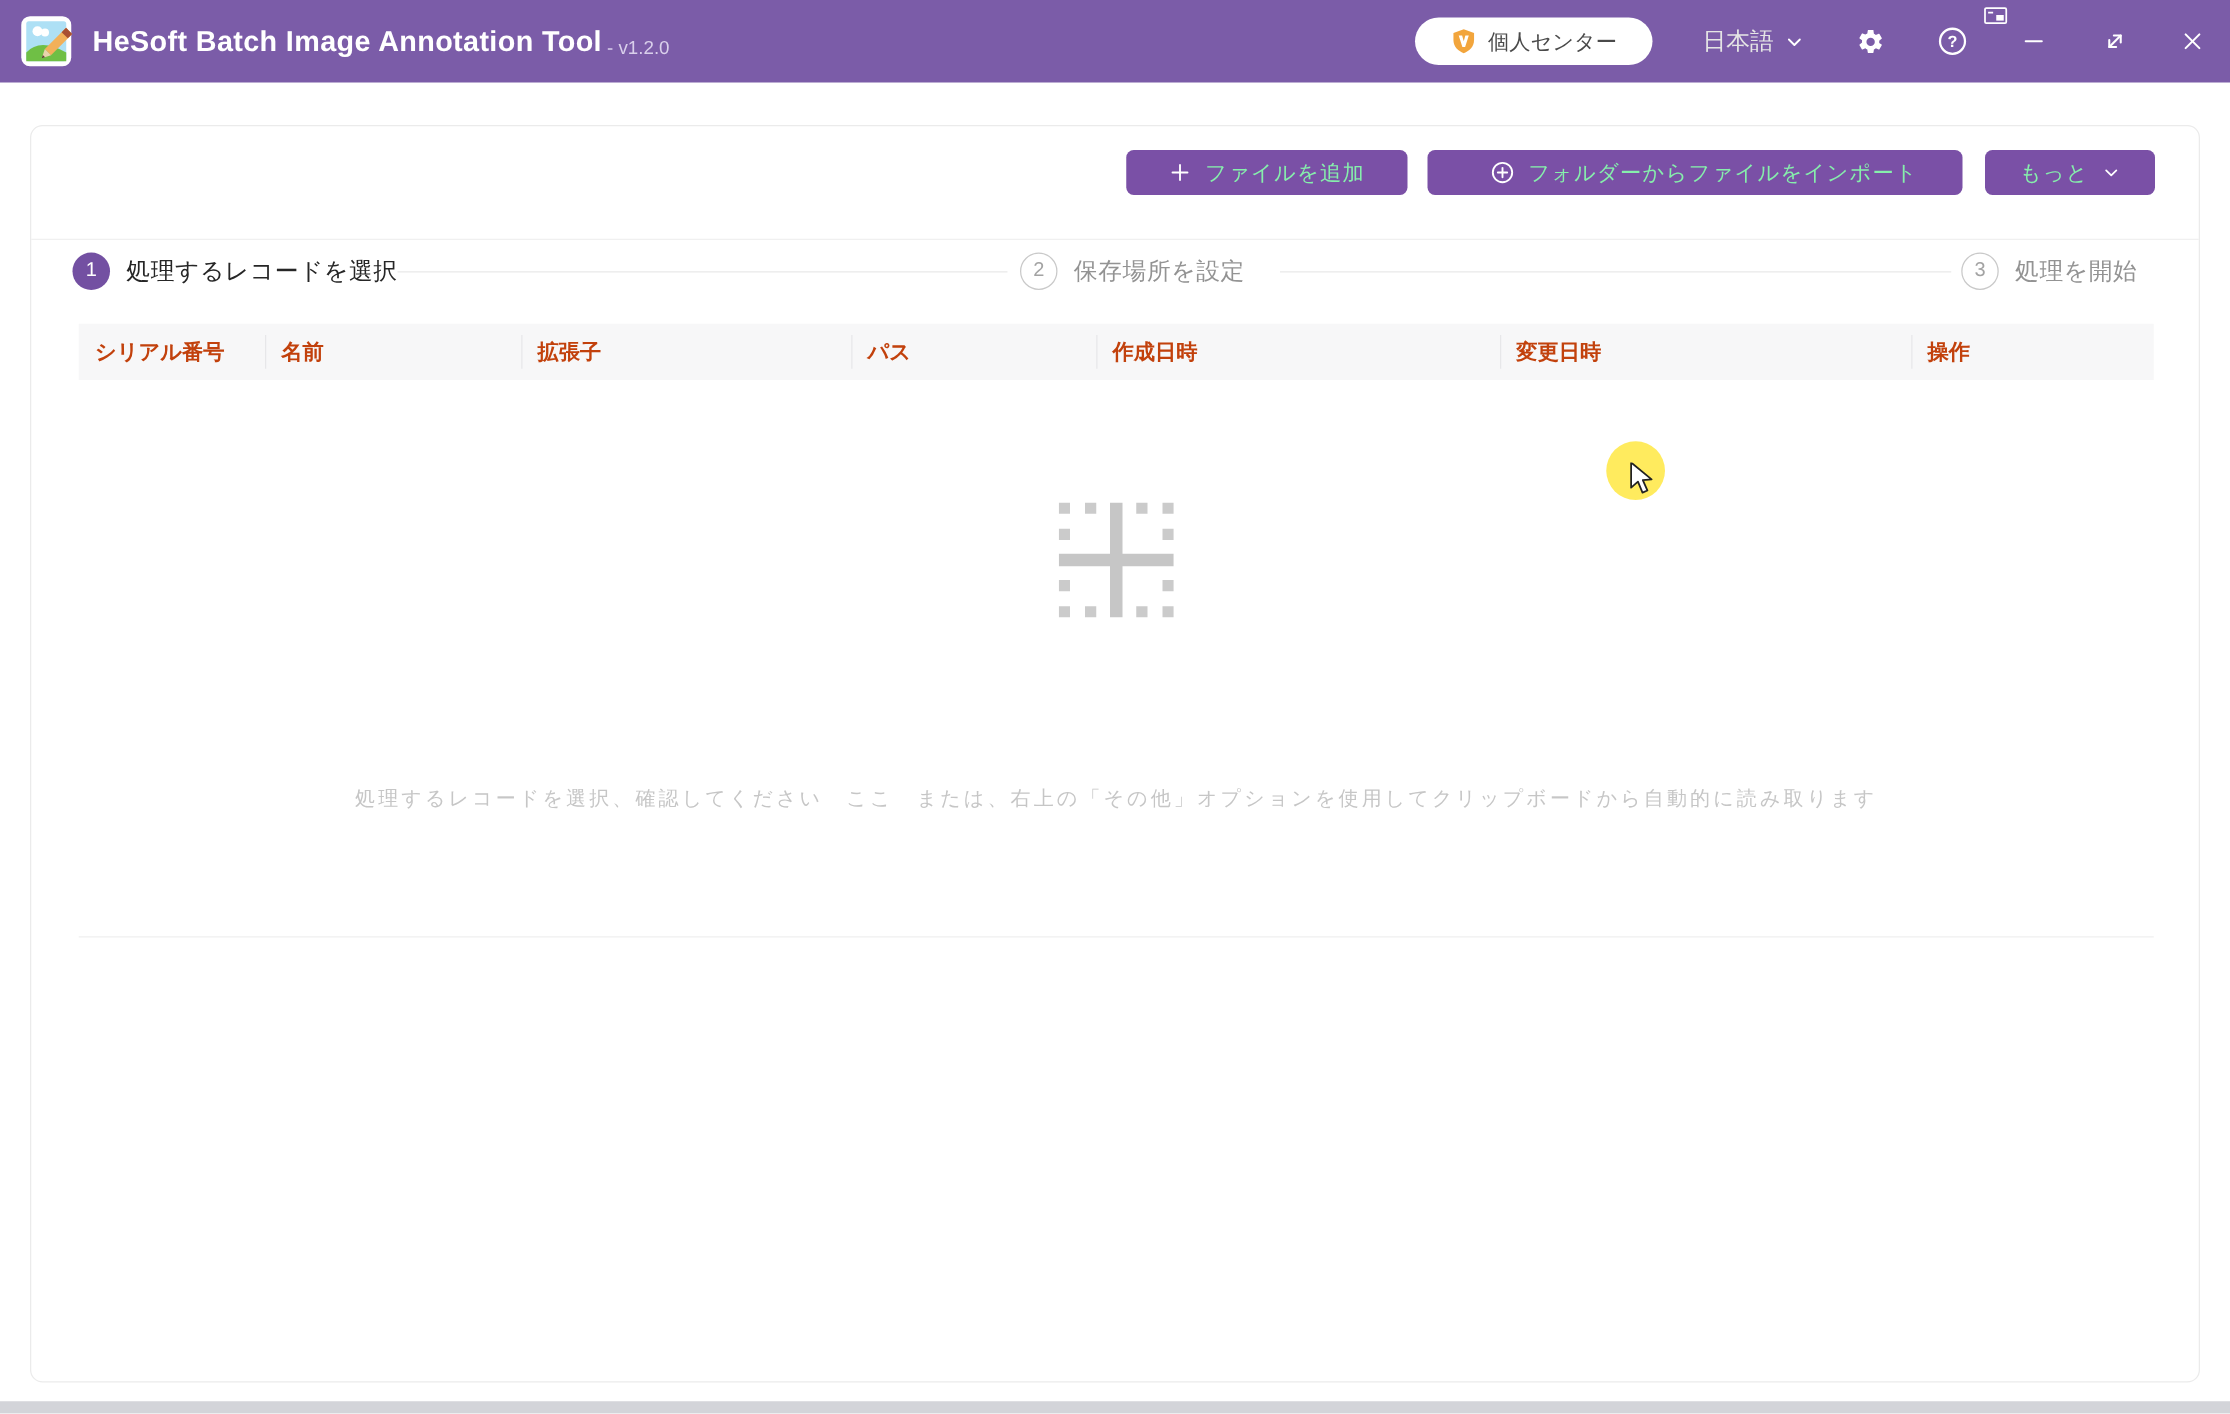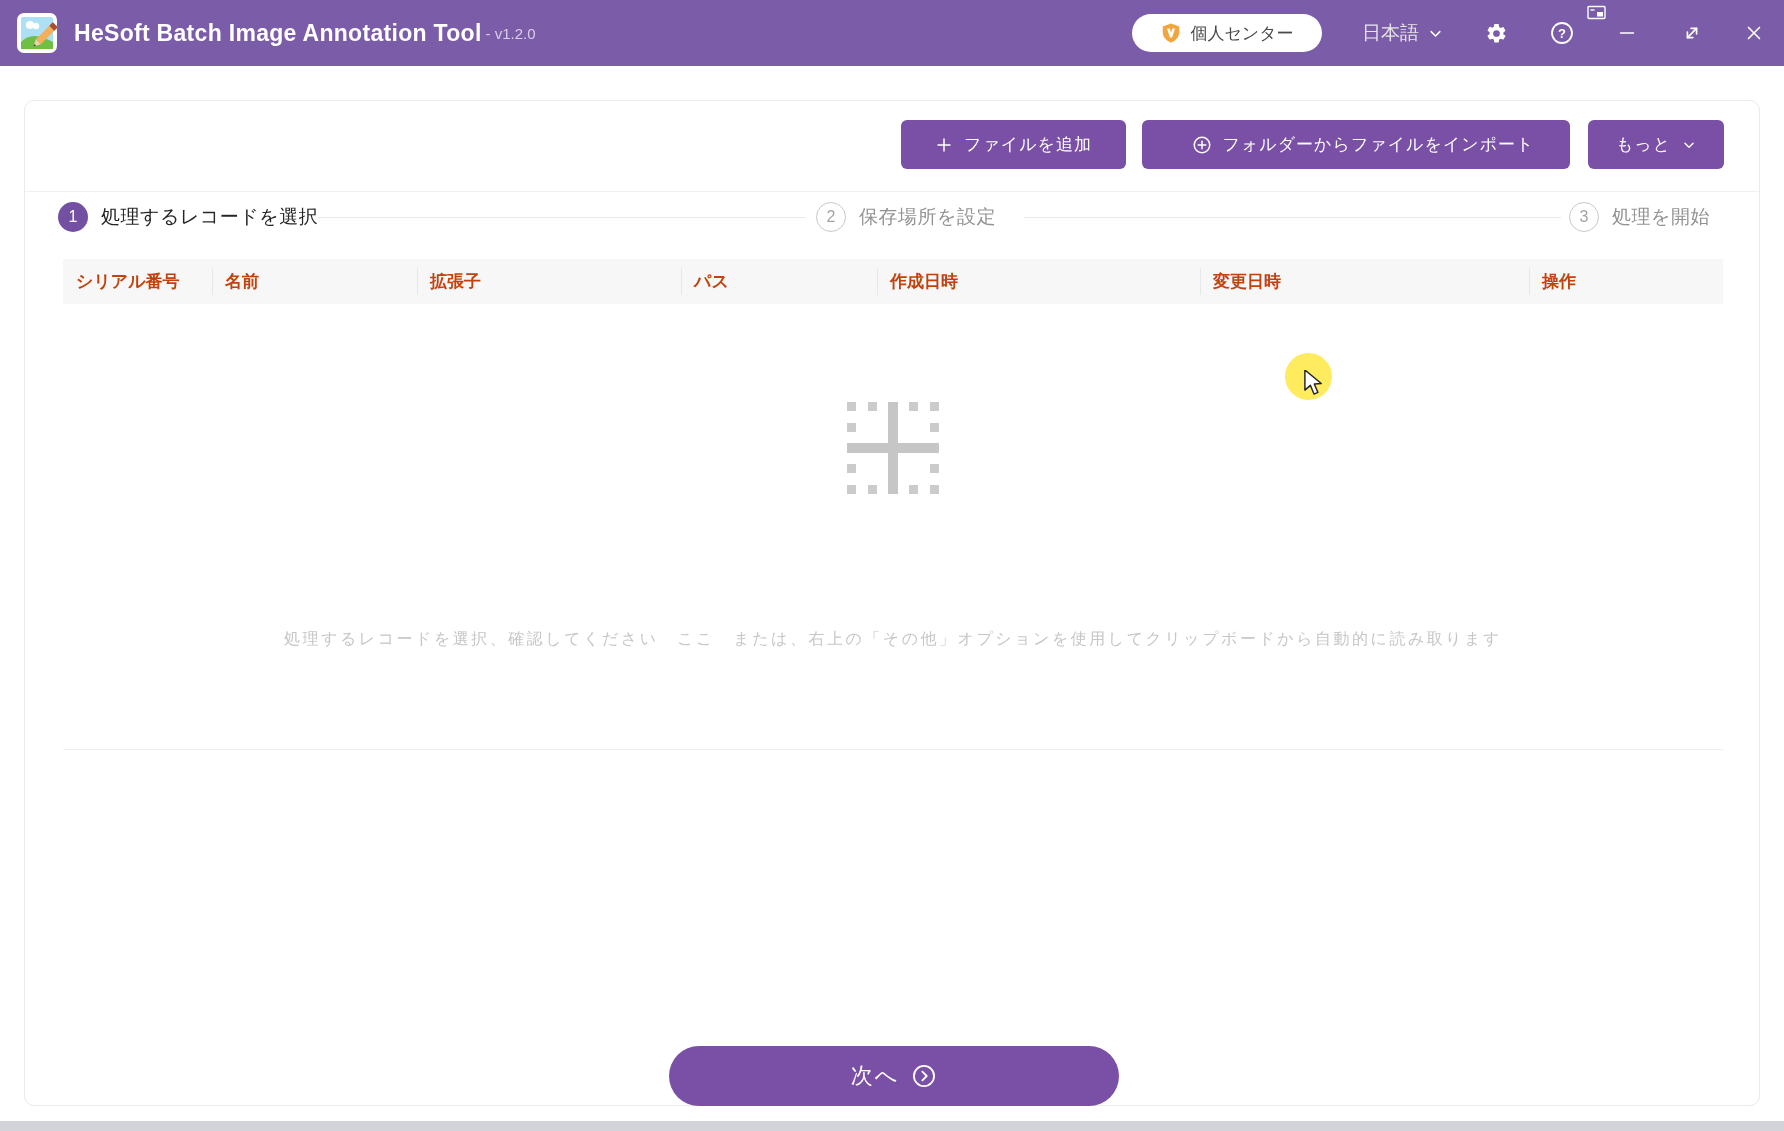--- a/index.html
+++ b/index.html
@@ -28,21 +28,21 @@
   .tb-min    { left:1612px; }
   .tb-resize { left:1677px; }
   .tb-close  { left:1739px; }
   .tb-pip    { position:absolute; left:1586px; top:4px; width:22px; height:18px; display:flex;
                align-items:center; justify-content:center; }
 
   
   .card { position:absolute; left:24px; top:100px; width:1736px; height:1006px; background:#ffffff;
           border:1px solid #ebebeb; border-radius:10px; }
 
-  .btn { position:absolute; top:19px; height:49px; background:#7a50a6; color:#ffffff; border:none;
+  .btn { position:absolute; top:19px; height:36px; background:#7a50a6; color:#86efac; border:none;
          border-radius:6px; display:flex; align-items:center; justify-content:center; gap:11px;
          font-size:17px; font-family:inherit; cursor:pointer; letter-spacing:1px; }
   .btn-add    { left:876px;  width:225px; }
   .btn-import { left:1117px; width:428px;padding-left:14px; }
   .btn-more   { left:1563px; width:136px; }
 
   .toolbar-divider { position:absolute; left:0; top:90px; width:100%; height:1px; background:#f0f0f0; }
 
   
   .step { position:absolute; top:101px; height:30px; display:flex; align-items:center; gap:13px; }
@@ -106,21 +106,21 @@
         <circle cx="14" cy="13" r="4" fill="#ffffff"></circle>
         <circle cx="20" cy="14" r="3.2" fill="#ffffff"></circle>
         <path d="M5 30 Q16 18 37 30 L37 37 L5 37 Z" fill="#6fbf45"></path>
         <g transform="rotate(45 28 24)">
           <rect x="24.5" y="8" width="7" height="24" fill="#f2b05a"></rect>
           <rect x="24.5" y="8" width="7" height="5" fill="#a84f33"></rect>
           <path d="M24.5 32 L31.5 32 L28 39 Z" fill="#e8d3ad"></path>
           <path d="M26.7 36.5 L29.3 36.5 L28 39 Z" fill="#5a4632"></path>
         </g>
       </svg>
-      <div style="display:flex;align-items:center;">
+      <div style="display:flex;align-items:flex-end;">
         <span class="app-title">HeSoft Batch Image Annotation Tool</span>
         <span class="app-version">- v1.2.0</span>
       </div>
     </div>
 
     <div class="pill">
       <svg width="22" height="22" viewBox="0 0 24 24">
         <path d="M12 1.5l9 3.4v6.1c0 5.6-3.9 9.6-9 11.5-5.1-1.9-9-5.9-9-11.5V4.9z" fill="#f2a53c"></path>
         <path d="M7.6 7h3l1.4 5 1.4-5h3l-3.2 10h-2.4z" fill="#ffffff"></path>
       </svg>
@@ -249,27 +249,20 @@
           </g>
           <g fill="#c6c6c6">
             <rect x="41" y="0" width="10" height="92"></rect>
             <rect x="0" y="41" width="92" height="10"></rect>
           </g>
         </svg>
         <div class="empty-hint">処理するレコードを選択、確認してください　ここ　または、右上の「その他」オプションを使用してクリップボードから自動的に読み取ります</div>
       </div>
     </div>
 
-    <button class="next-btn">
-      <span>次へ</span>
-      <svg width="26" height="26" viewBox="0 0 24 24" fill="none" stroke="#ffffff" stroke-width="1.7" stroke-linecap="round" stroke-linejoin="round">
-        <circle cx="12" cy="12" r="9.3"></circle>
-        <polyline points="10.5,8 14.5,12 10.5,16"></polyline>
-      </svg>
-    </button>
   </div>
 
   <div class="cursor-wrap">
     <div class="cursor-highlight"></div>
     <svg class="cursor-arrow" width="24" height="26" viewBox="0 0 16 20">
       <path d="M1 0 L1 15.5 L5.2 11.8 L8 18.5 L11 17.2 L8.2 10.8 L13.6 10.4 Z" fill="#ffffff" stroke="#222222" stroke-width="1.1" stroke-linejoin="round"></path>
     </svg>
   </div>
 
   <div class="bottom-strip"></div>

